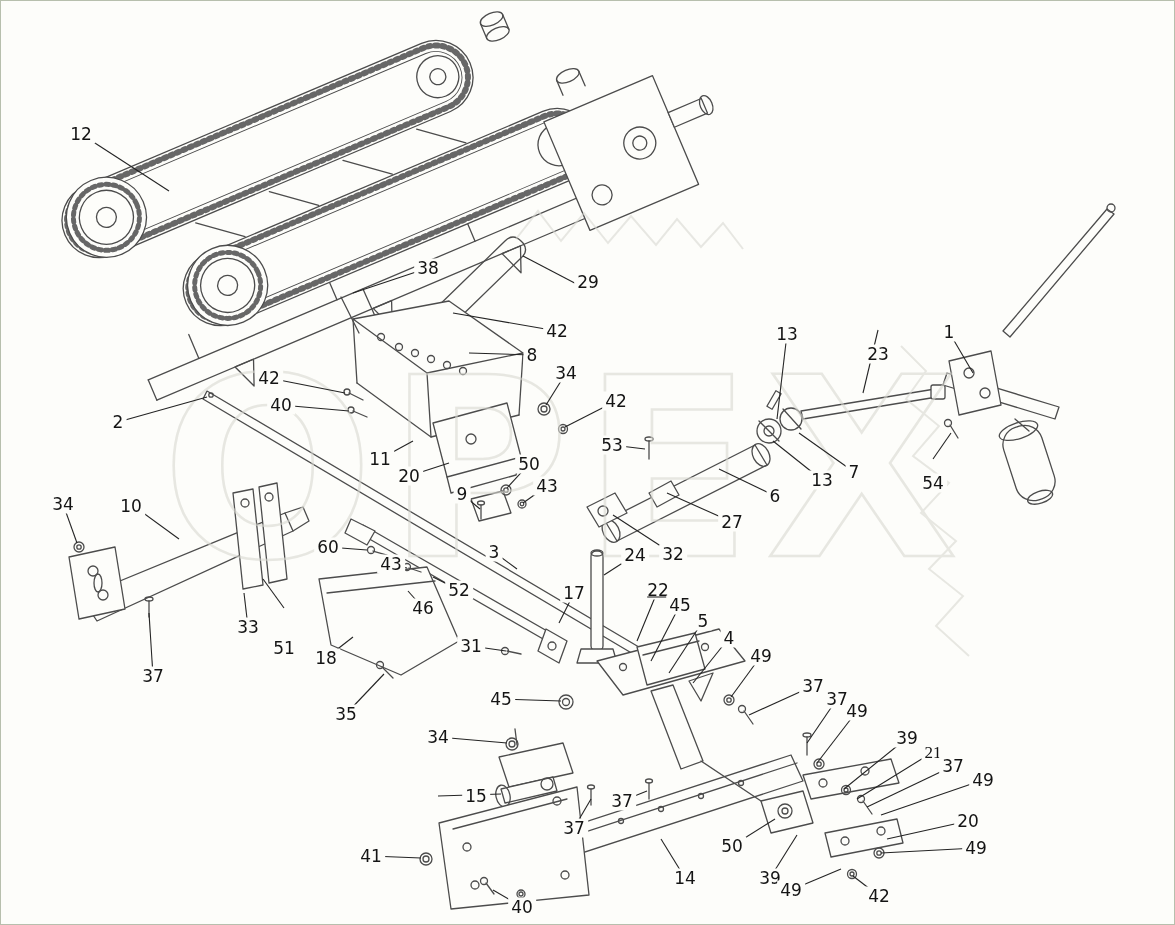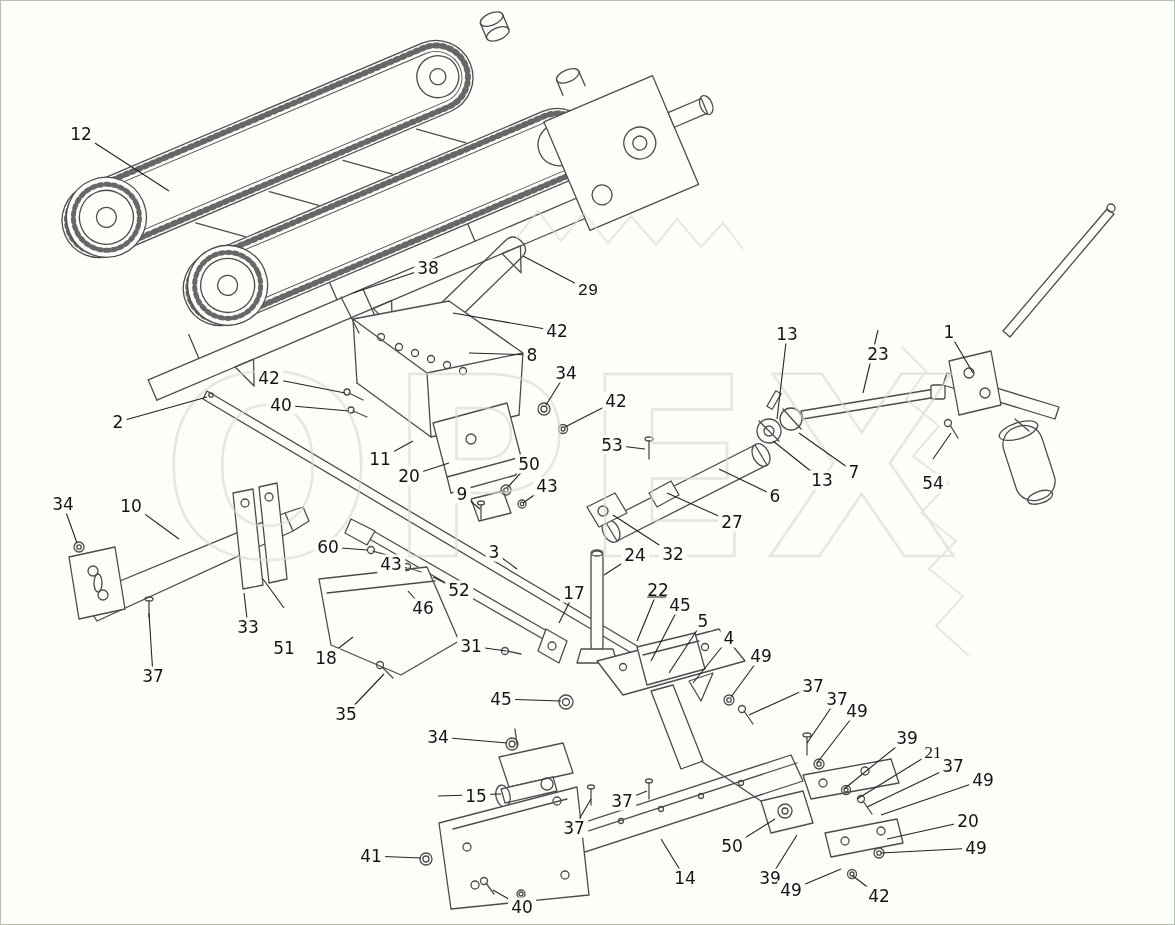--- a/index.html
+++ b/index.html
@@ -406,21 +406,21 @@
         <line x1="684" y1="877" x2="660" y2="838"></line>
         <line x1="790" y1="889" x2="840" y2="868"></line>
         <line x1="878" y1="895" x2="852" y2="875"></line>
         <line x1="521" y1="906" x2="492" y2="889"></line>
       </g>
   </svg>
 
   <div id="callout-layer">
       <div class="callout" style="left: 80px; top: 133px;">12</div>
       <div class="callout" style="left: 427px; top: 267px;">38</div>
-      <div class="callout" style="left: 587px; top: 289px; font-family: Liberation Mono, monospace;">29</div>
+      <div class="callout" style="left: 587px; top: 281px;">29</div>
       <div class="callout" style="left: 556px; top: 330px;">42</div>
       <div class="callout" style="left: 531px; top: 354px;">8</div>
       <div class="callout" style="left: 786px; top: 333px;">13</div>
       <div class="callout" style="left: 877px; top: 329px; margin-top: 24px;">23</div>
       <div class="callout" style="left: 948px; top: 331px;">1</div>
       <div class="callout" style="left: 565px; top: 372px;">34</div>
       <div class="callout" style="left: 268px; top: 377px;">42</div>
       <div class="callout" style="left: 280px; top: 404px;">40</div>
       <div class="callout" style="left: 117px; top: 421px;">2</div>
       <div class="callout" style="left: 615px; top: 400px;">42</div>

